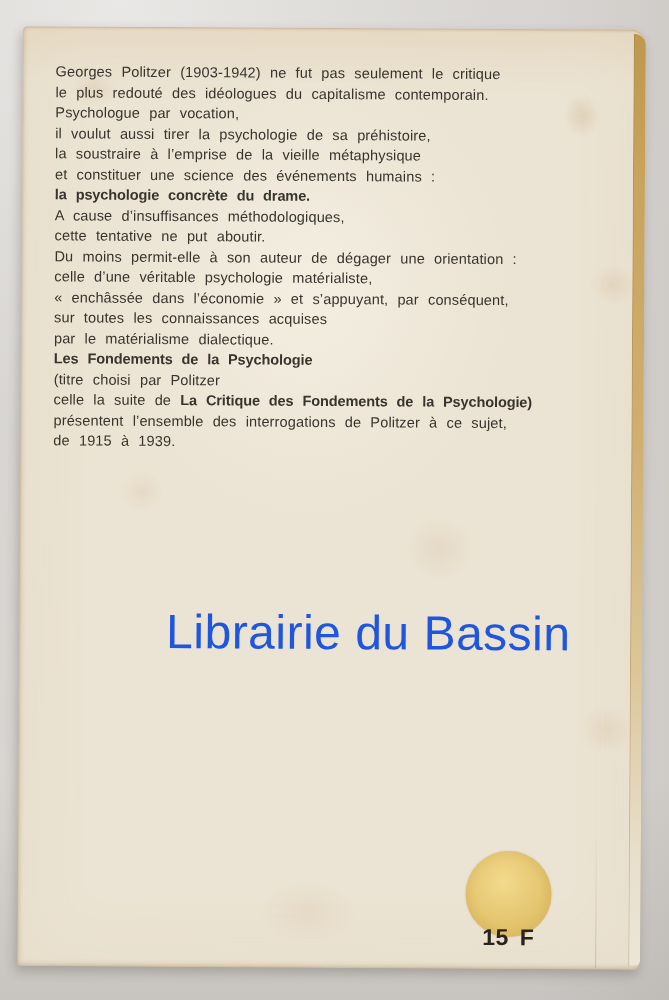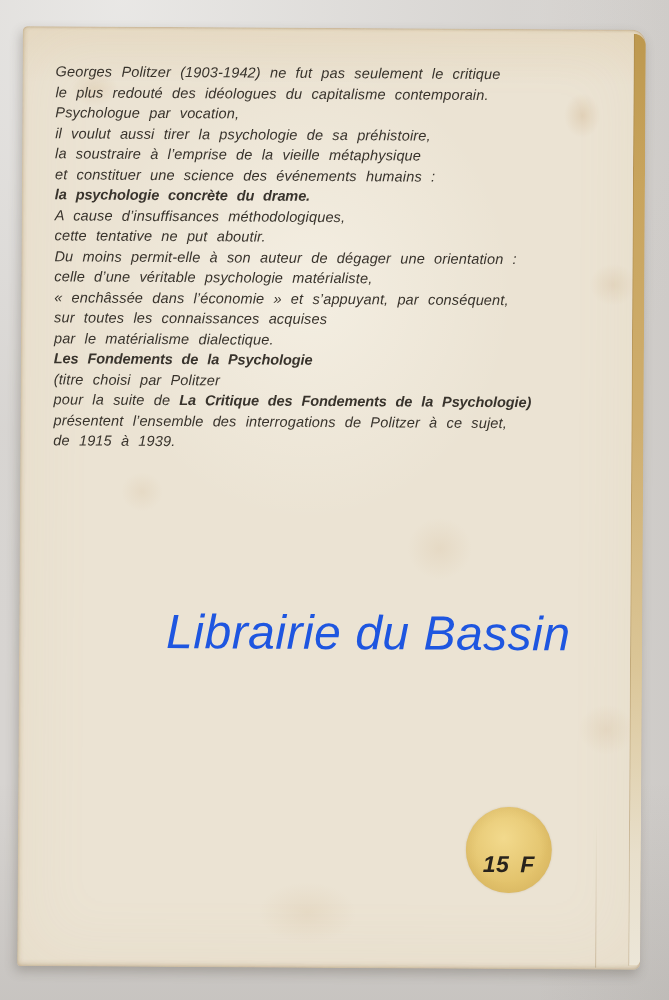--- a/index.html
+++ b/index.html
@@ -86,67 +86,67 @@
     top: 578px;
     font-size: 48px;
     line-height: 54px;
     letter-spacing: 0.5px;
     color: #1e56e0;
     white-space: nowrap;
   }
   .sticker {
     position: absolute;
     left: 448px;
-    top: 778px;
+    top: 822px;
     width: 86px;
     height: 86px;
     border-radius: 50%;
     background-color: #e3c36c;
     background-image:
       radial-gradient(circle at 44% 36%, rgba(255,236,168,0.55), rgba(255,236,168,0) 62%),
       radial-gradient(circle at 50% 50%, rgba(0,0,0,0) 52%, rgba(158,113,36,0.28) 100%);
     box-shadow: 0 0 2px rgba(140,110,55,0.25);
     display: flex;
-    align-items: center;
+    align-items: flex-end;
     justify-content: center;
   }
   .sticker .price {
     transform: translateY(14px);
     font-size: 23px;
     font-weight: bold;
     letter-spacing: 0.5px;
     word-spacing: 4px;
     color: #28231c;
   }
 </style>
 </head>
 <body>
 
-<div class="stage" style="background-color: rgb(215, 212, 209); font-style: italic;">
+<div class="stage" style="background-color: rgb(215, 212, 209);">
   <div class="book" style="background-color: rgb(235, 227, 211);">
     <div class="fore-edge"></div>
     <div class="crease"></div>
     <div class="blurb" style="color: rgb(56, 51, 44);">
         <div class="line"><span>Georges Politzer (1903-1942) ne fut pas seulement le critique</span></div>
         <div class="line"><span>le plus redouté des idéologues du capitalisme contemporain.</span></div>
         <div class="line"><span>Psychologue par vocation,</span></div>
         <div class="line"><span>il voulut aussi tirer la psychologie de sa préhistoire,</span></div>
         <div class="line"><span>la soustraire à l’emprise de la vieille métaphysique</span></div>
         <div class="line"><span>et constituer une science des événements humains :</span></div>
         <div class="line"><span class="b">la psychologie concrète du drame.</span></div>
         <div class="line"><span>A cause d’insuffisances méthodologiques,</span></div>
         <div class="line"><span>cette tentative ne put aboutir.</span></div>
         <div class="line"><span>Du moins permit-elle à son auteur de dégager une orientation :</span></div>
         <div class="line"><span>celle d’une véritable psychologie matérialiste,</span></div>
         <div class="line"><span>« enchâssée dans l’économie » et s’appuyant, par conséquent,</span></div>
         <div class="line"><span>sur toutes les connaissances acquises</span></div>
         <div class="line"><span>par le matérialisme dialectique.</span></div>
         <div class="line"><span class="b">Les Fondements de la Psychologie</span></div>
         <div class="line"><span>(titre choisi par Politzer</span></div>
-        <div class="line"><span>pour la suite de </span><span class="b">La Critique des Fondements de la Psychologie)</span></div>
+        <div class="line"><span>celle la suite de </span><span class="b">La Critique des Fondements de la Psychologie)</span></div>
         <div class="line"><span>présentent l’ensemble des interrogations de Politzer à ce sujet,</span></div>
         <div class="line"><span>de 1915 à 1939.</span></div>
       </div>
     <div class="watermark" style="color: rgb(30, 86, 224);">Librairie du Bassin</div>
     <div class="sticker" style="background-color: rgb(227, 195, 108);">
       <span class="price" style="color: rgb(40, 35, 28);">15 F</span>
     </div>
   </div>
 </div>
 

